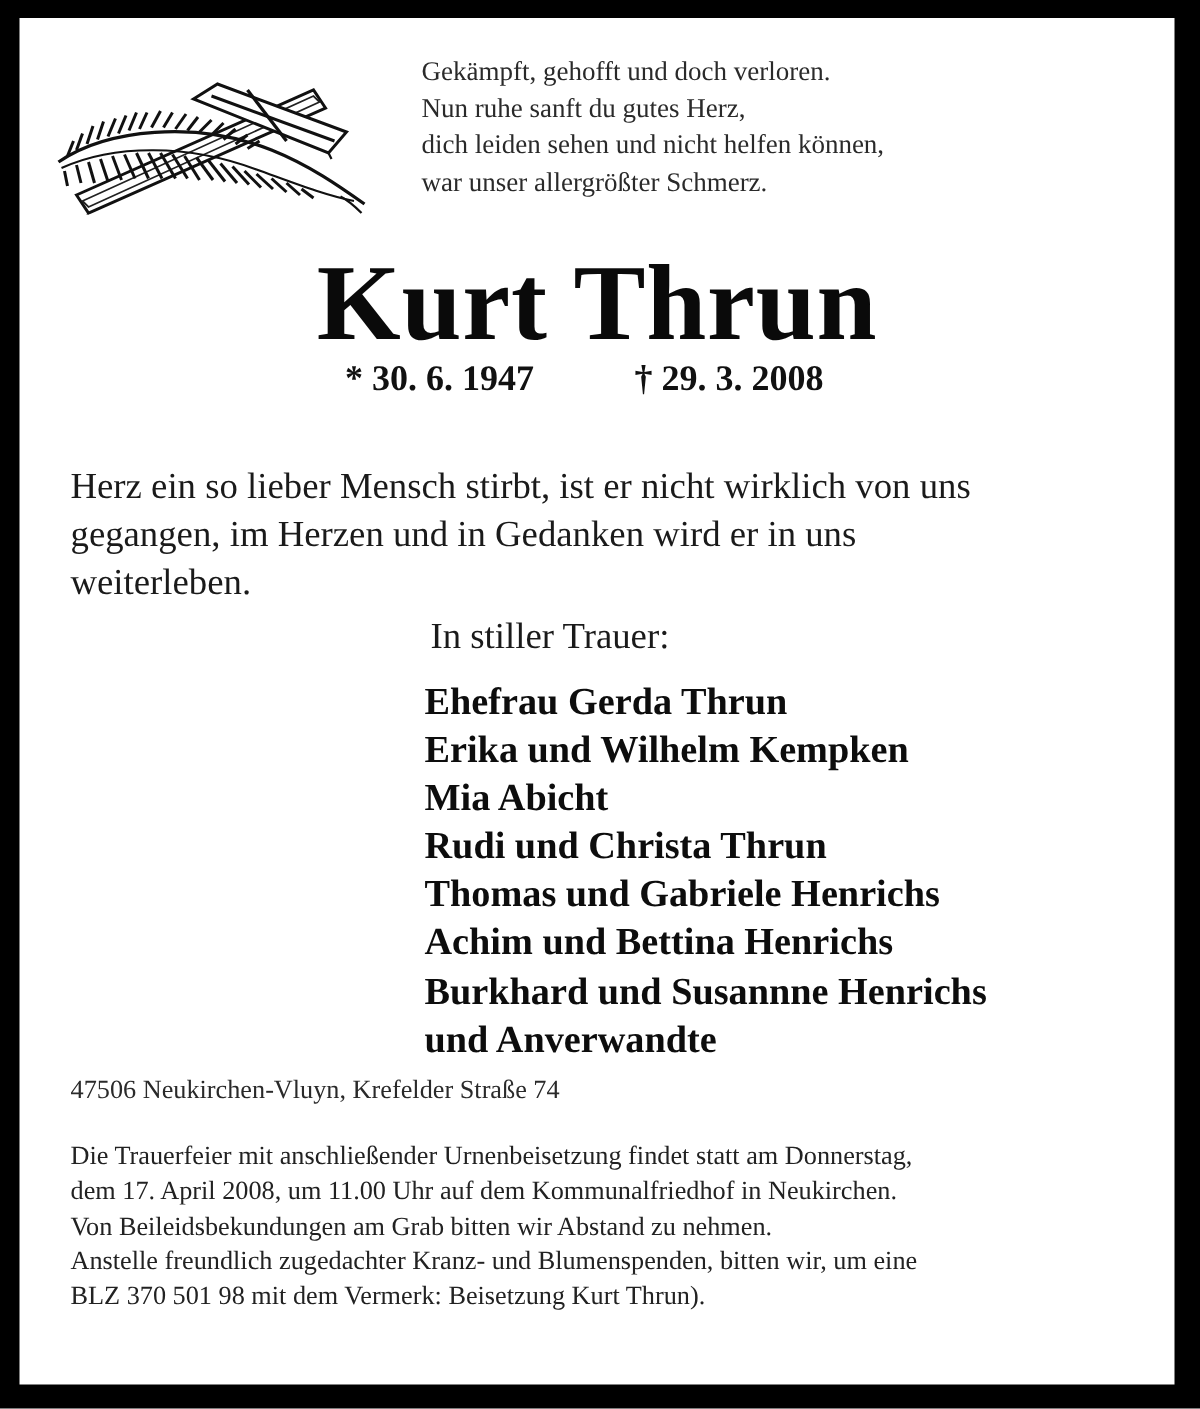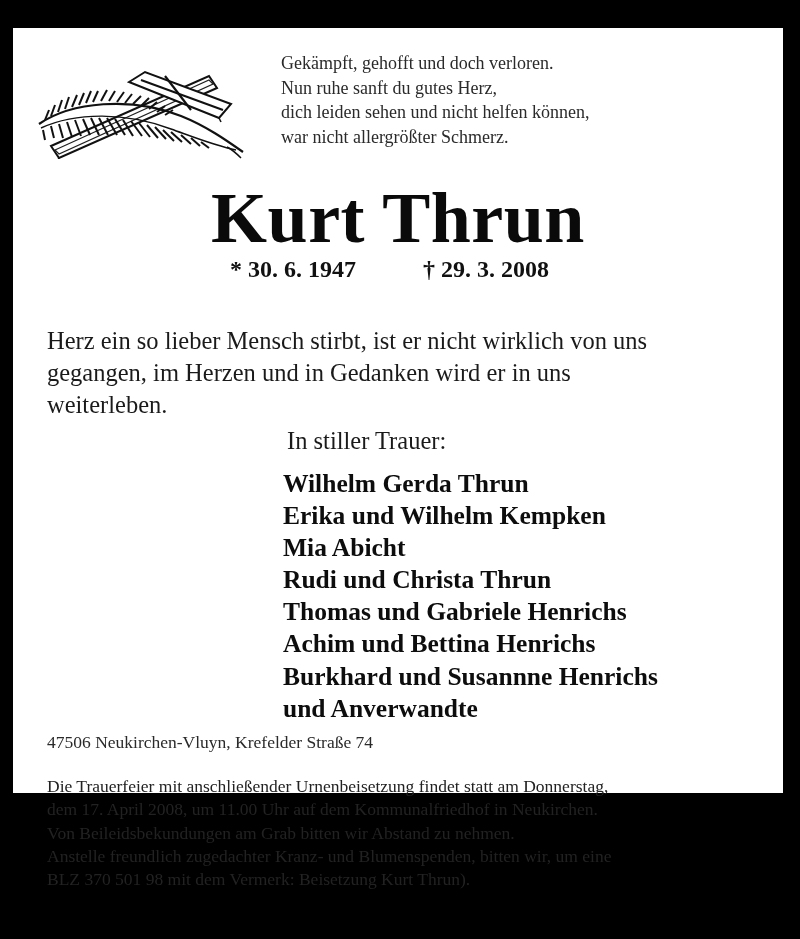--- a/index.html
+++ b/index.html
@@ -1,23 +1,22 @@
 <!DOCTYPE html>
 <html><head>
 <meta charset="utf-8">
 <style>
   html, body { margin: 0; padding: 0; }
   body {
     width: 800px; height: 939px; background: #000; position: relative; overflow: hidden;
     font-family: "Liberation Serif", "DejaVu Serif", serif; color: #111;
   }
   .card {
-    position: absolute; left: 13px; top: 12px; width: 770px; height: 765px;
+    position: absolute; left: 13px; top: 12px; width: 770px; height: 911px;
     background: #fff;
-    margin-top: 16px;
   }
   .abs { position: absolute; white-space: nowrap; }
   .emblem { position: absolute; left: 18px; top: 26px; width: 215px; height: 105px; }
   .poem { left: 268px; top: 23px; font-size: 18px; line-height: 24.6px; color: #2a2a2a; }
   .poem div { height: 24.6px; }
   .name {
     left: 0; width: 770px; text-align: center; top: 150px;
     font-size: 72px; font-weight: bold; line-height: 80px; color: #0a0a0a; letter-spacing: 0.5px;
   }
   .dates { top: 226px; font-size: 24px; font-weight: bold; line-height: 30px; color: #111; text-align: right; }
@@ -94,40 +93,40 @@
           <path d="M170,88 l8,6"></path>
       </g>
       <path d="M196,93 C202,96 206,100 210,104" stroke-width="1.5"></path>
     </g>
   </svg>
 
   <div class="abs poem">
     <div>Gekämpft, gehofft und doch verloren.</div>
     <div>Nun ruhe sanft du gutes Herz,</div>
     <div>dich leiden sehen und nicht helfen können,</div>
-    <div>war nicht allergrößter Schmerz.</div>
+    <div>war unser allergrößter Schmerz.</div>
   </div>
 
   <div class="abs name">Kurt Thrun</div>
 
   <div class="abs dates" style="left:0;width:770px;height:30px;">
     <span class="born">* 30. 6. 1947</span>
     <span class="died">† 29. 3. 2008</span>
   </div>
 
   <div class="abs quote">
     <div>Herz ein so lieber Mensch stirbt, ist er nicht wirklich von uns</div>
     <div>gegangen, im Herzen und in Gedanken wird er in uns</div>
     <div>weiterleben.</div>
   </div>
 
   <div class="abs mourn-label">In stiller Trauer:</div>
 
   <div class="abs family">
-    <div>Wilhelm Gerda Thrun</div>
+    <div>Ehefrau Gerda Thrun</div>
     <div>Erika und Wilhelm Kempken</div>
     <div>Mia Abicht</div>
     <div>Rudi und Christa Thrun</div>
     <div>Thomas und Gabriele Henrichs</div>
     <div>Achim und Bettina Henrichs</div>
     <div>Burkhard und Susannne Henrichs</div>
     <div>und Anverwandte</div>
   </div>
 
   <div class="abs address">47506 Neukirchen-Vluyn, Krefelder Straße 74</div>

